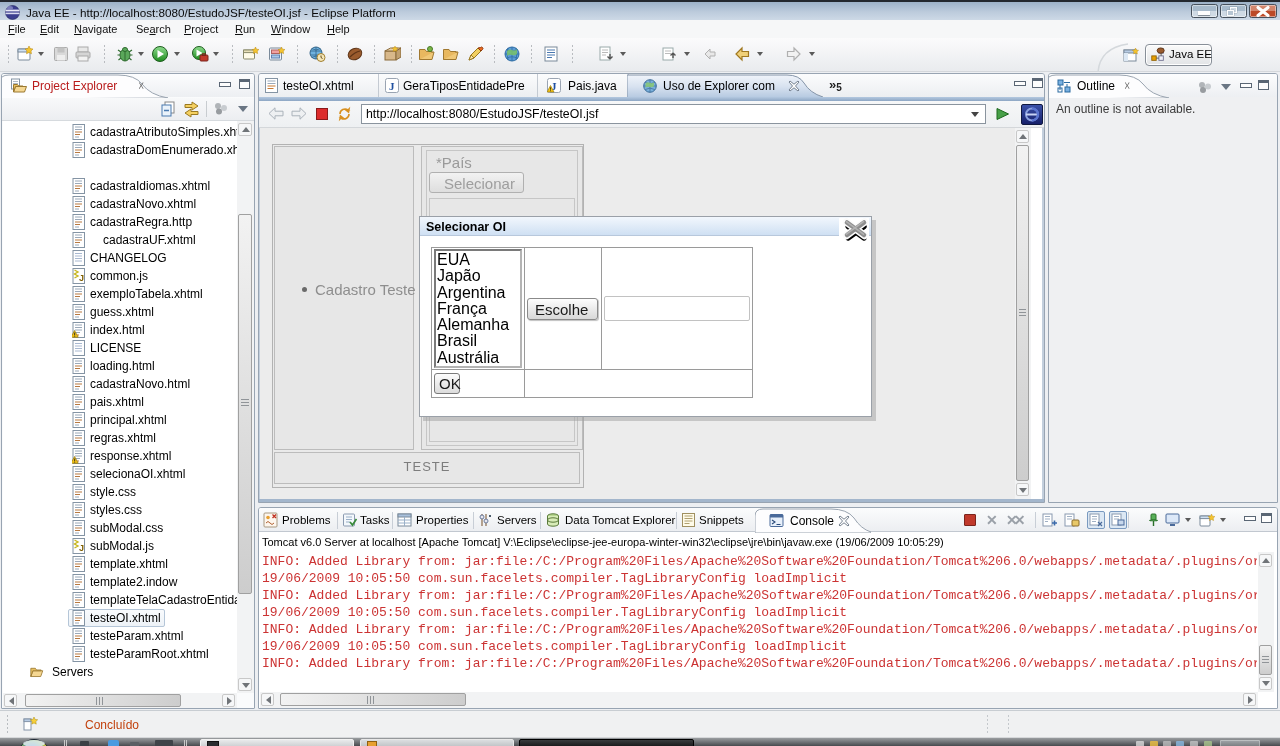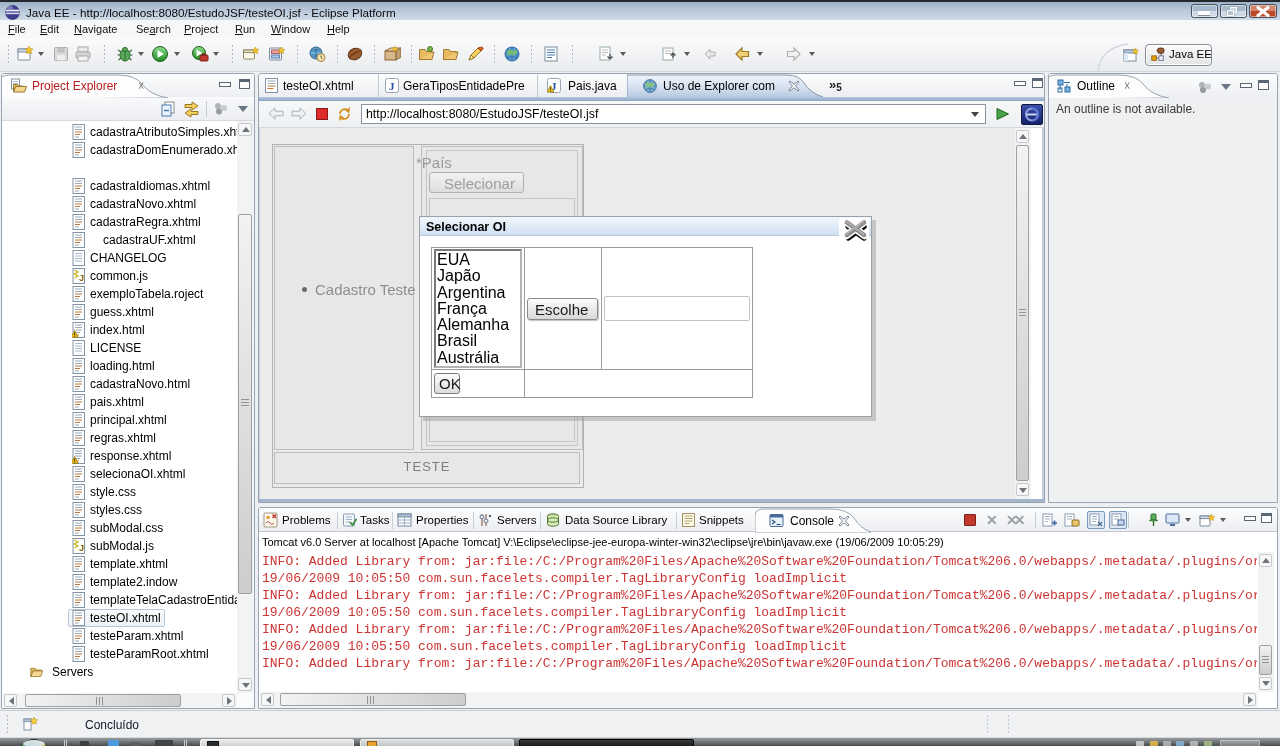--- a/index.html
+++ b/index.html
@@ -297,21 +297,21 @@
   <div class="trow" style="top:74px">
         <svg class="fico" style="left:69px;top:1px" width="14" height="16" viewBox="0 0 14 16">
           <use href="#gdocx"></use>
         </svg>
         <div class="abs" style="left:87px;top:2px;white-space:nowrap">cadastraNovo.xhtml</div>
       </div>
   <div class="trow" style="top:92px">
         <svg class="fico" style="left:69px;top:1px" width="14" height="16" viewBox="0 0 14 16">
           <use href="#gdocx"></use>
         </svg>
-        <div class="abs" style="left:87px;top:2px;white-space:nowrap">cadastraRegra.xhtml</div>
+        <div class="abs" style="left:87px;top:2px;white-space:nowrap">cadastraRegra.http</div>
       </div>
   <div class="trow" style="top:110px">
         <svg class="fico" style="left:69px;top:1px" width="14" height="16" viewBox="0 0 14 16">
           <use href="#gdocx"></use>
         </svg>
         <div class="abs" style="left:100px;top:2px;white-space:nowrap">cadastraUF.xhtml</div>
       </div>
   <div class="trow" style="top:128px">
         <svg class="fico" style="left:69px;top:1px" width="14" height="16" viewBox="0 0 14 16">
           <use href="#gdocb"></use>
@@ -321,21 +321,21 @@
   <div class="trow" style="top:146px">
         <svg class="fico" style="left:69px;top:1px" width="14" height="16" viewBox="0 0 14 16">
           <use href="#gjs"></use>
         </svg>
         <div class="abs" style="left:87px;top:2px;white-space:nowrap">common.js</div>
       </div>
   <div class="trow" style="top:164px">
         <svg class="fico" style="left:69px;top:1px" width="14" height="16" viewBox="0 0 14 16">
           <use href="#gdocx"></use>
         </svg>
-        <div class="abs" style="left:87px;top:2px;white-space:nowrap">exemploTabela.roject</div>
+        <div class="abs" style="left:87px;top:2px;white-space:nowrap">exemploTabela.xhtml</div>
       </div>
   <div class="trow" style="top:182px">
         <svg class="fico" style="left:69px;top:1px" width="14" height="16" viewBox="0 0 14 16">
           <use href="#gdocx"></use>
         </svg>
         <div class="abs" style="left:87px;top:2px;white-space:nowrap">guess.xhtml</div>
       </div>
   <div class="trow" style="top:200px">
         <svg class="fico" style="left:69px;top:1px" width="14" height="16" viewBox="0 0 14 16">
           <use href="#gdoc"></use>
@@ -562,21 +562,21 @@
 
   <div class="abs" id="bcontent" style="left:1px;top:54px;width:771px;height:371px;background:#ececec;overflow:hidden;">
 
     <div class="abs" style="left:12px;top:16px;width:312px;height:344px;border:1px solid #b2b2b2;background:#eaeaea;"></div>
 
     <div class="abs" style="left:14px;top:18px;width:140px;height:304px;border:1px solid #bcbcbc;background:#e7e7e7;"></div>
 
     <div class="abs" style="left:161px;top:18px;width:162px;height:304px;border:1px solid #bcbcbc;background:#e7e7e7;"></div>
 
     <div class="abs" style="left:166px;top:22px;width:152px;height:296px;border:1px solid #c6c6c6;"></div>
-    <div class="abs" style="left:156px;top:26px;font-size:15px;color:#9a9a9a;">*País</div>
+    <div class="abs" style="left:176px;top:26px;font-size:15px;color:#9a9a9a;">*País</div>
     <div class="abs" style="left:169px;top:44px;width:95px;height:21px;border:1px solid #b0b0b0;border-radius:3px;background:linear-gradient(#f2f2f2,#dedede);"></div>
     <div class="abs" style="left:184px;top:47px;font-size:15px;color:#9e9e9e;">Selecionar</div>
     <div class="abs" style="left:169px;top:70px;width:146px;height:244px;border:1px solid #c6c6c6;"></div>
 
     <div class="abs" style="left:42px;top:159px;width:5px;height:5px;border-radius:50%;background:#6a6a6a;"></div>
     <div class="abs" style="left:55px;top:153px;font-size:15px;color:#8e8e8e;white-space:nowrap;">Cadastro Teste</div>
 
     <div class="abs" style="left:14px;top:324px;width:306px;height:32px;border:1px solid #bcbcbc;background:#e7e7e7;"></div>
     <div class="abs" style="left:14px;top:331px;width:306px;text-align:center;font-size:13px;color:#7d7d7d;letter-spacing:1px;">TESTE</div>
 
@@ -673,21 +673,21 @@
       <circle cx="8" cy="9" r="2" fill="#e8e8f0" stroke="#6a7a9a"></circle>
       <path d="M11 3 l2 2 m0-2 l-2 2" stroke="#4a5a6a"></path>
     </svg>
   <div class="abs" style="left:238px;top:6px;font-size:11.5px;">Servers</div>
   <div class="abs" style="left:281px;top:4px;width:1px;height:17px;background:#c8ced6;"></div>
   <svg class="abs" style="left:286px;top:4px" width="16" height="16" viewBox="0 0 16 16">
       <ellipse cx="8" cy="4" rx="5.5" ry="2.2" fill="#b8d890" stroke="#5a7a3a"></ellipse>
       <path d="M2.5 4 v8 a5.5 2.2 0 0 0 11 0 v-8" fill="#d8ecb8" stroke="#5a7a3a"></path>
       <ellipse cx="8" cy="8" rx="5.5" ry="2.2" fill="none" stroke="#5a7a3a"></ellipse>
     </svg>
-  <div class="abs" style="left:306px;top:6px;font-size:11.5px;">Data Source Library</div>
+  <div class="abs" style="left:306px;top:6px;font-size:11.5px;">Data Tomcat Explorer</div>
   <div class="abs" style="left:417px;top:4px;width:1px;height:17px;background:#c8ced6;"></div>
   <svg class="abs" style="left:422px;top:4px" width="15" height="16" viewBox="0 0 15 16">
       <rect x="1.5" y="1.5" width="12" height="13" fill="#fffbe8" stroke="#a09060"></rect>
       <path d="M3.5 4 h8 M3.5 6.5 h8 M3.5 9 h8 M3.5 11.5 h5" stroke="#b0a070"></path>
     </svg>
   <div class="abs" style="left:440px;top:6px;font-size:11.5px;">Snippets</div>
 
   <svg class="abs" style="left:496px;top:0" width="116" height="25" viewBox="0 0 116 25">
       <path d="M0 25 V8 Q0 1 8 1 H76 Q92 1 99 10 Q106 21 116 24 V25 z" fill="#fdfdfe" stroke="#9aa4b0"></path>
     </svg>
@@ -763,21 +763,21 @@
     <div class="abs" style="left:1px;top:2px;width:13px;height:13px;background:#f6f7f8;border:1px solid #c8c8c8;border-radius:2px"></div>
     <div class="abs" style="left:4px;top:6px;width:0;height:0;border-left:4px solid transparent;border-right:4px solid transparent;border-bottom:5px solid #707478"></div>
     <div class="sbthumbh" style="left:1px;top:93px;width:13px;height:30px"></div>
     <div class="abs" style="left:4px;top:107px;width:7px;height:1px;background:#909498;box-shadow:0 3px #909498,0 -3px #909498"></div>
     <div class="abs" style="left:1px;top:125px;width:13px;height:13px;background:#f6f7f8;border:1px solid #c8c8c8;border-radius:2px"></div>
     <div class="abs" style="left:4px;top:129px;width:0;height:0;border-left:4px solid transparent;border-right:4px solid transparent;border-top:5px solid #707478"></div>
   </div>
 </div>
 
 <div class="abs" id="statusbar" style="left:0;top:710px;width:1280px;height:27px;background:#f0f1f2;border-top:1px solid #c8cdd2;">
-  <div class="abs" style="left:85px;top:7px;font-size:12px;color:#0f172a;">Concluído</div>
+  <div class="abs" style="left:85px;top:7px;font-size:12px;color:#c2410c;">Concluído</div>
   <div class="abs" style="left:7px;top:4px;width:1px;height:18px;background:repeating-linear-gradient(#b8bcc0 0 2px, transparent 2px 4px)"></div>
   <svg class="abs" style="left:22px;top:4px" width="17" height="17" viewBox="0 0 17 17">
       <rect x="2" y="4" width="7" height="11" fill="#fff" stroke="#8494a8"></rect>
       <rect x="2" y="4" width="7" height="2.6" fill="#b8cce4" stroke="#8494a8"></rect>
       <path d="M12 2 l1.1 2.4 2.6 0.35 -1.9 1.8 0.45 2.6 -2.25-1.2 -2.25 1.2 0.45-2.6 -1.9-1.8 2.6-0.35z" fill="#f7cf3a" stroke="#a88a10" stroke-width="0.5"></path>
     </svg>
   <div class="abs" style="left:987px;top:4px;width:1px;height:18px;background:repeating-linear-gradient(#c4c8cc 0 2px, transparent 2px 4px)"></div>
   <div class="abs" style="left:1008px;top:4px;width:1px;height:18px;background:repeating-linear-gradient(#c4c8cc 0 2px, transparent 2px 4px)"></div>
 </div>
 

